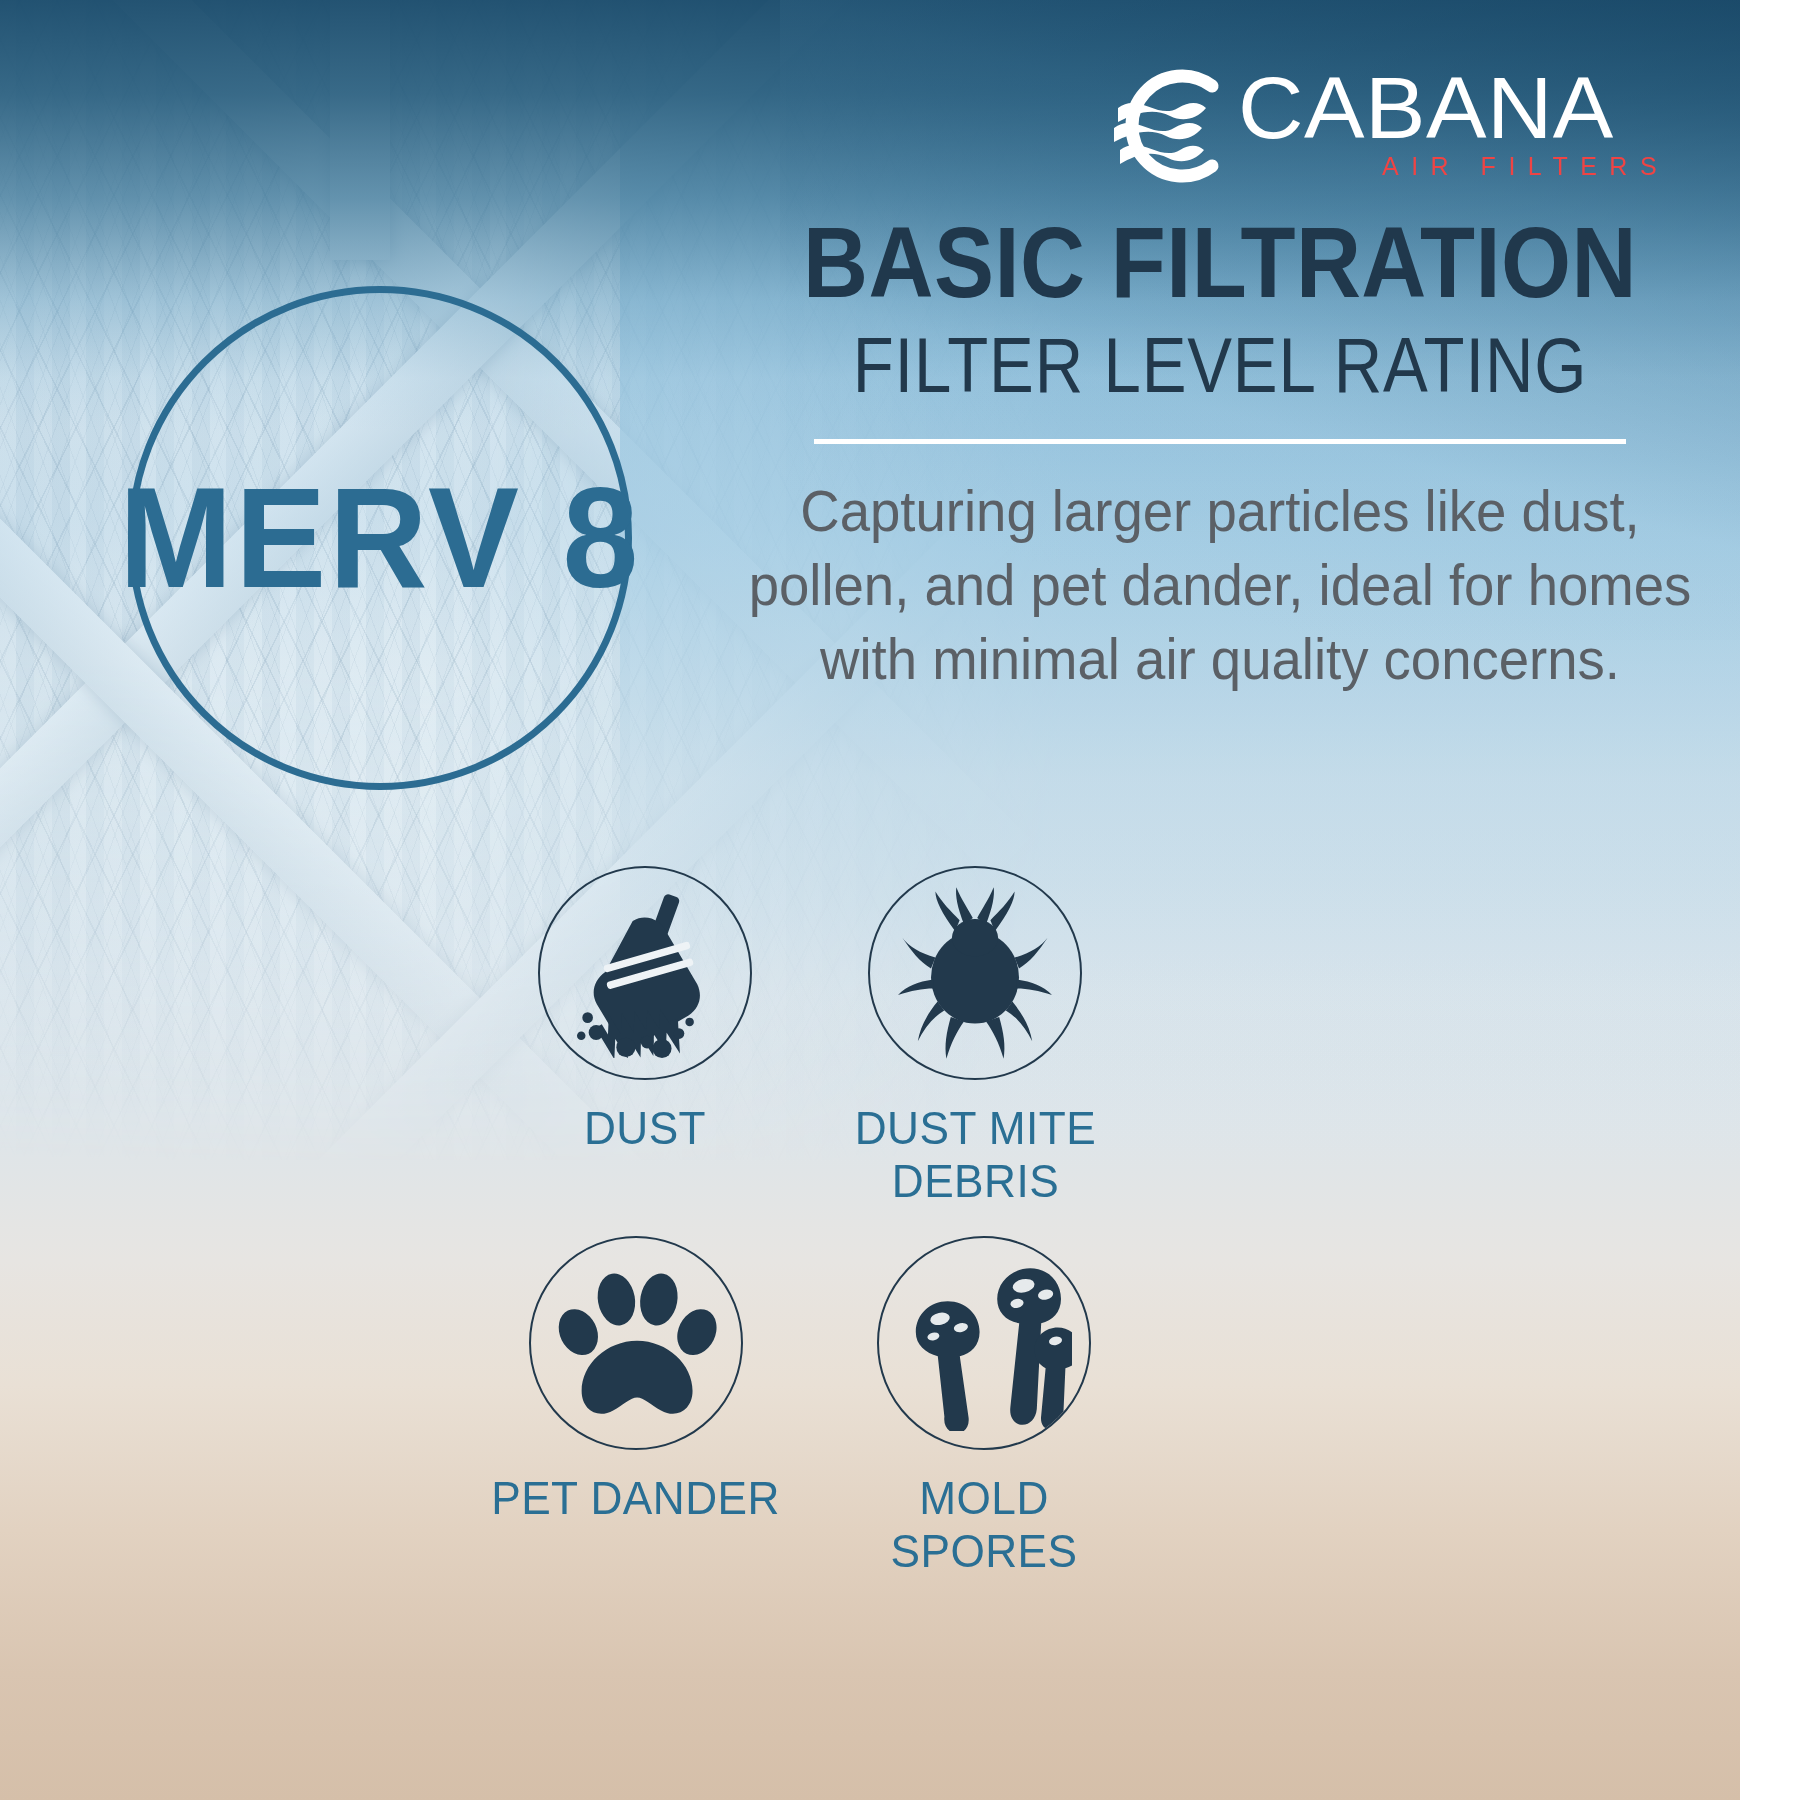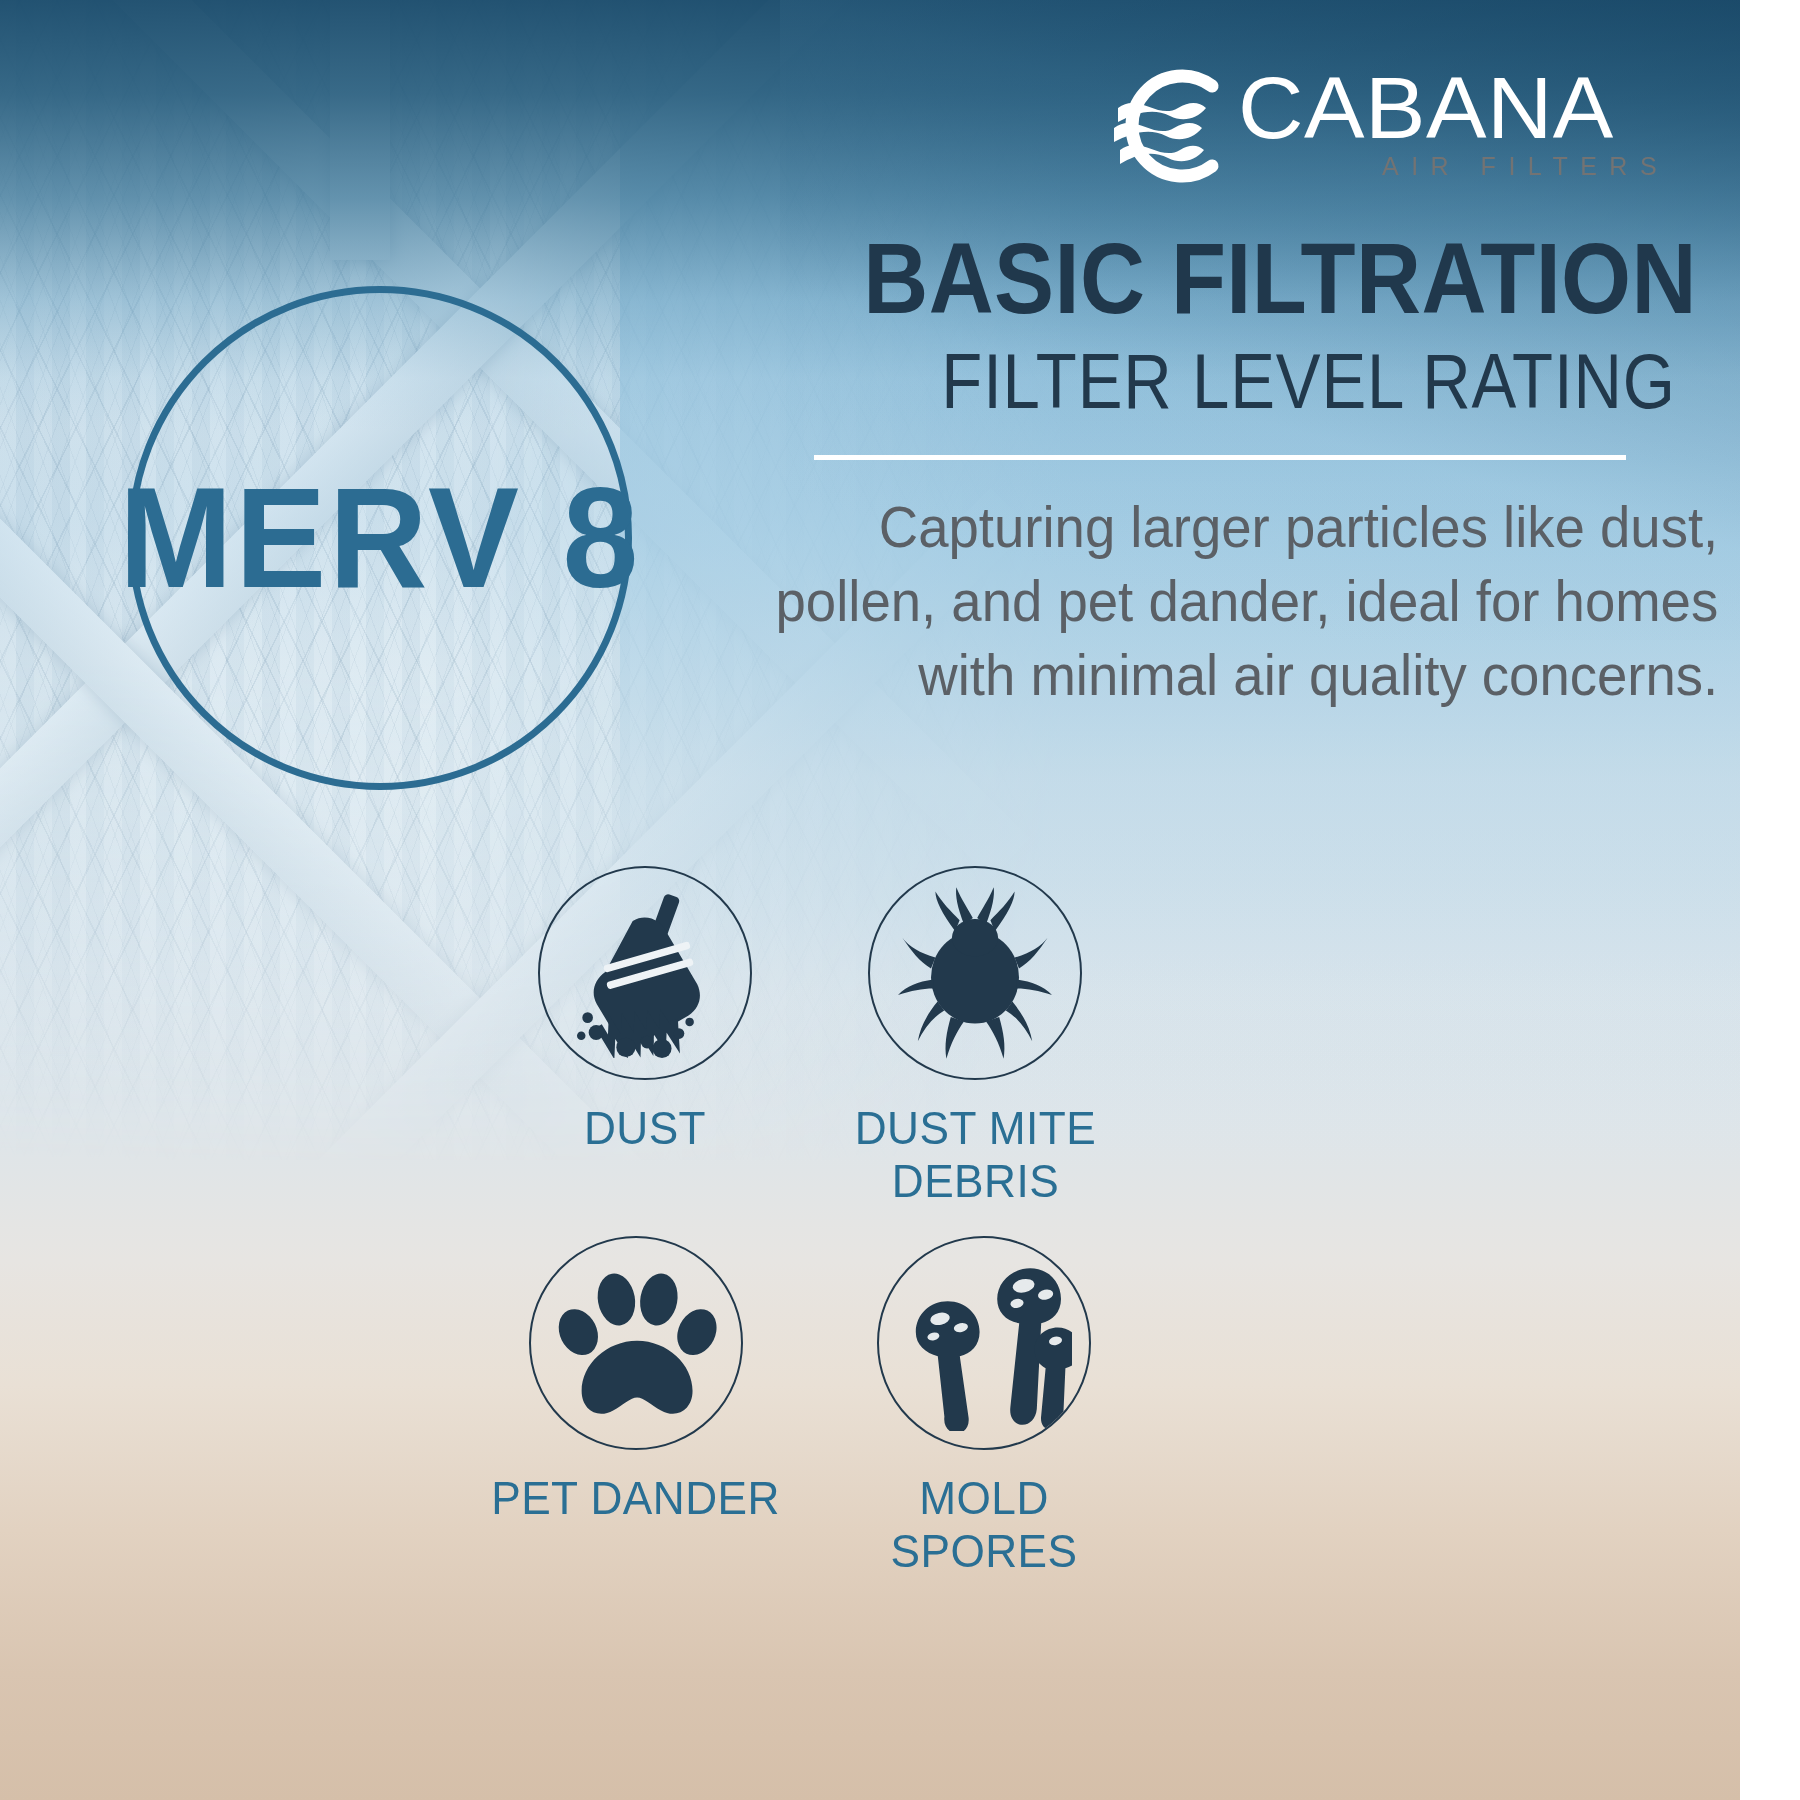--- a/index.html
+++ b/index.html
@@ -145,28 +145,27 @@
   .logo-text { margin-left:6px; padding-top:4px; }
   .logo-name {
     font-family:"Liberation Sans", sans-serif;
     font-size:88px; font-weight:400; letter-spacing:0.5px;
     color:#ffffff; line-height:.96; white-space:nowrap;
     transform:scaleX(1.03); transform-origin:left center;
   }
   .logo-sub {
     font-family:"Liberation Sans", sans-serif;
     font-size:25px; font-weight:400; letter-spacing:12.5px;
-    color:#737373; margin-top:2px; margin-left:142px; white-space:nowrap;
+    color:#ef4444; margin-top:2px; margin-left:142px; white-space:nowrap;
   }
 
   
   .headline {
     position:absolute; left:690px; top:212px; width:1060px;
-    text-align:right;
-    margin-top:16px;
+    text-align:center;
   }
   .h1 {
     font-family:"Liberation Sans Narrow","Liberation Sans", sans-serif;
     font-size:100px; font-weight:700; color:#20384c;
     letter-spacing:.5px; line-height:1.0;
     transform:scaleX(.90); transform-origin:center;
     white-space:nowrap;
   }
   .h2 {
     font-family:"Liberation Sans Narrow","Liberation Sans", sans-serif;

